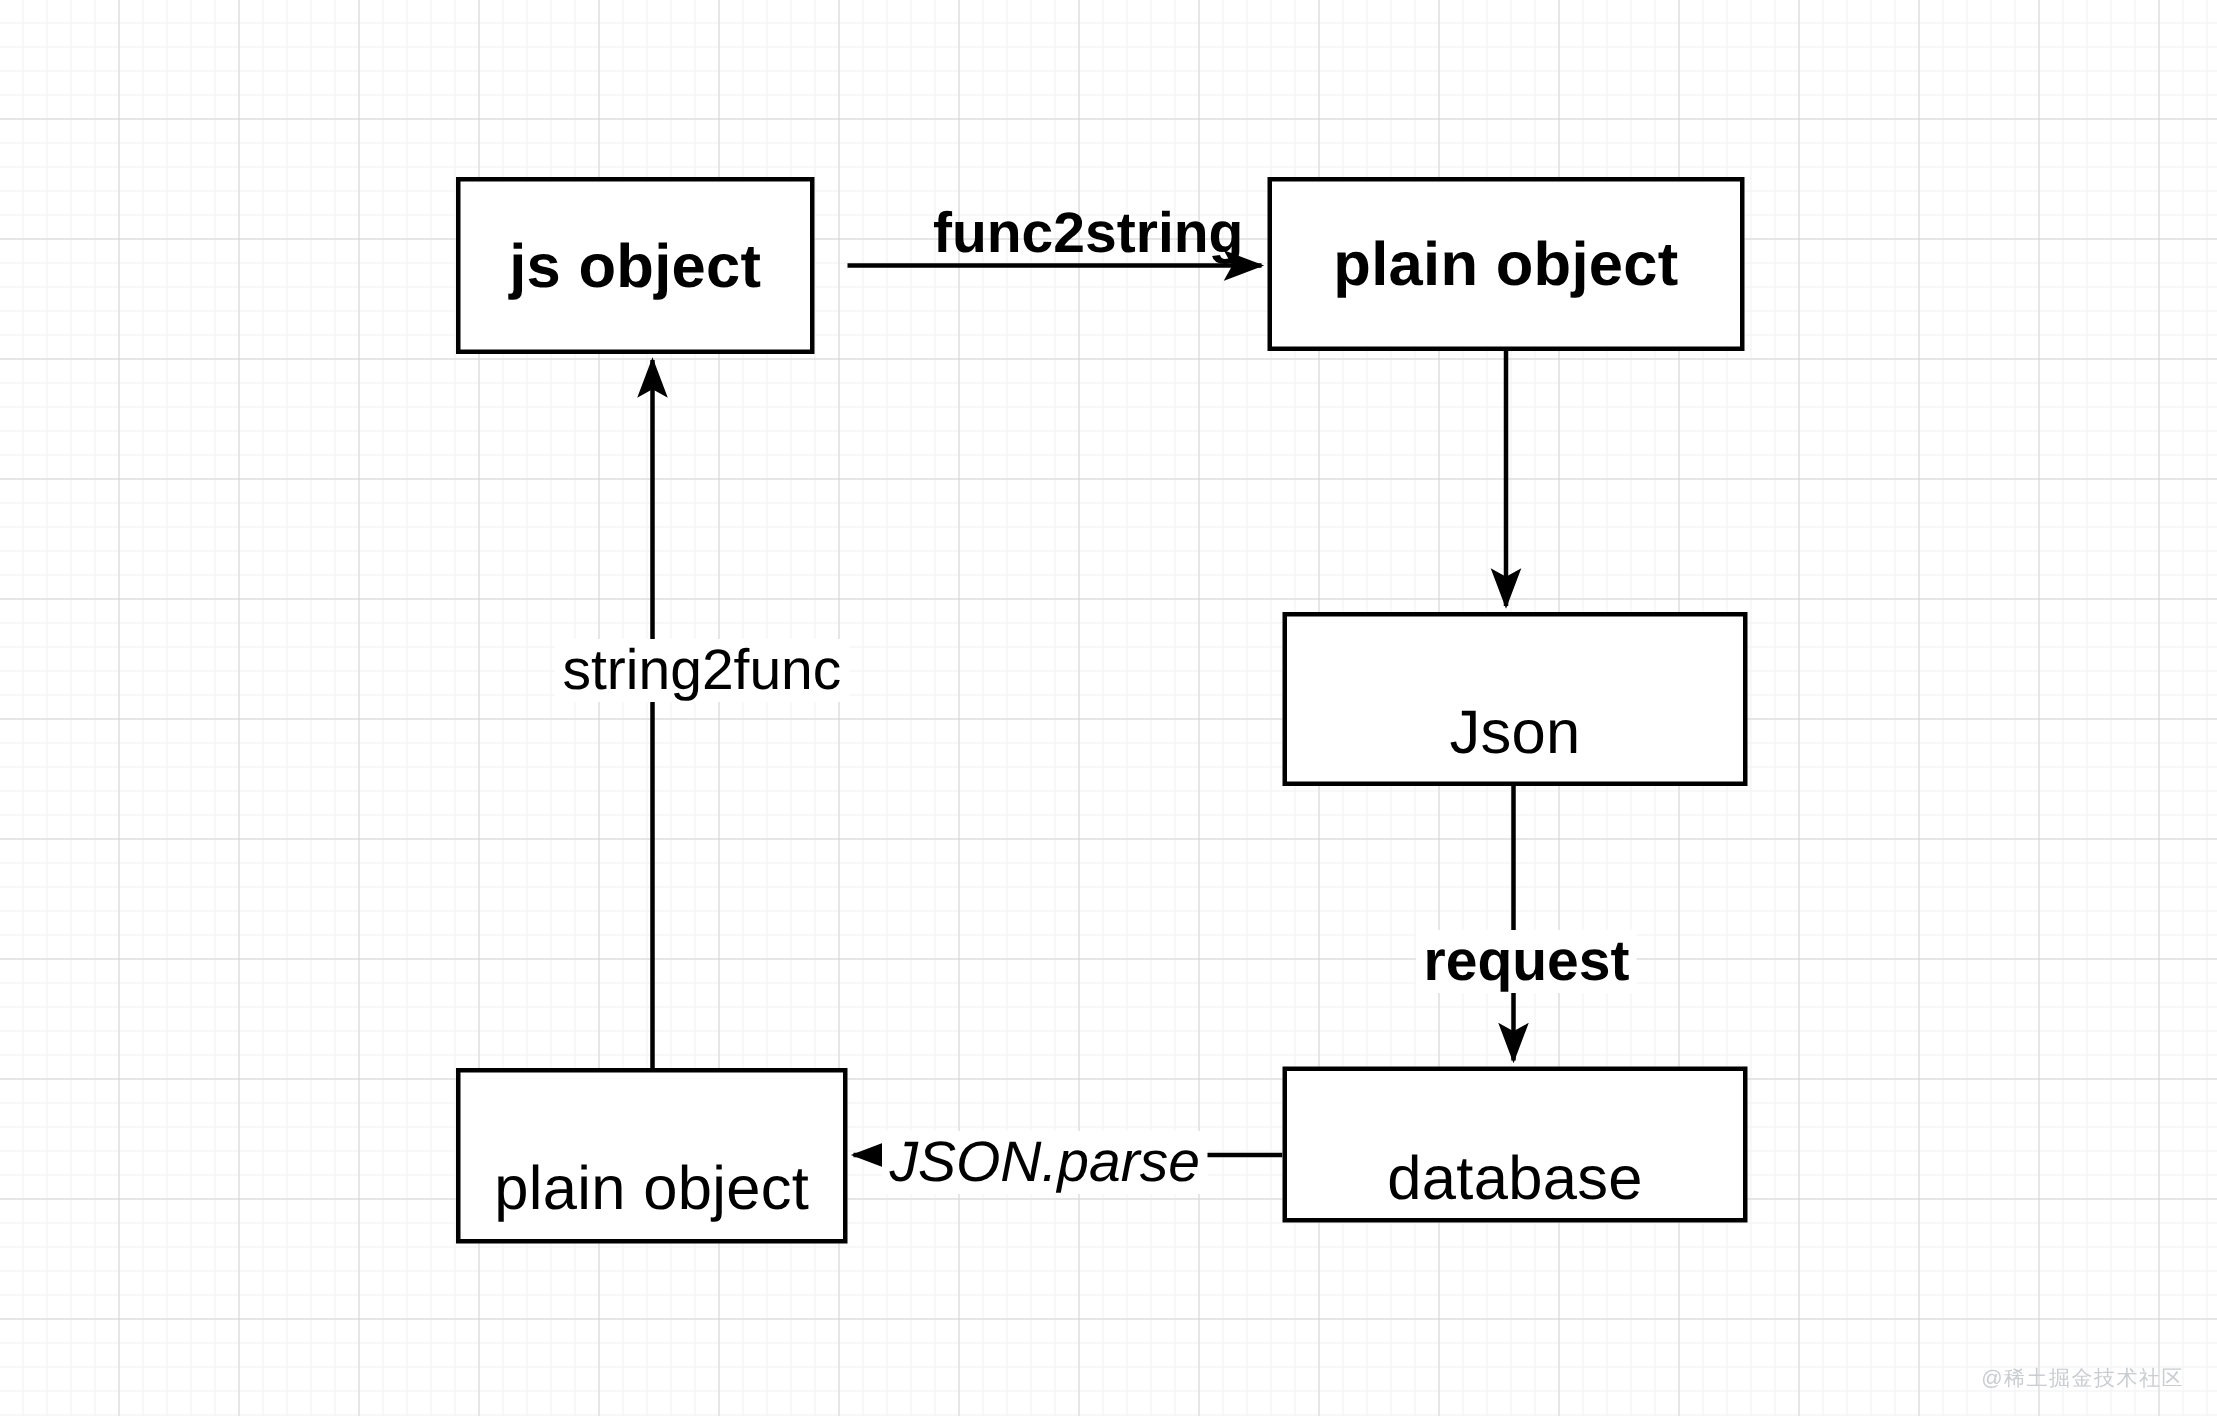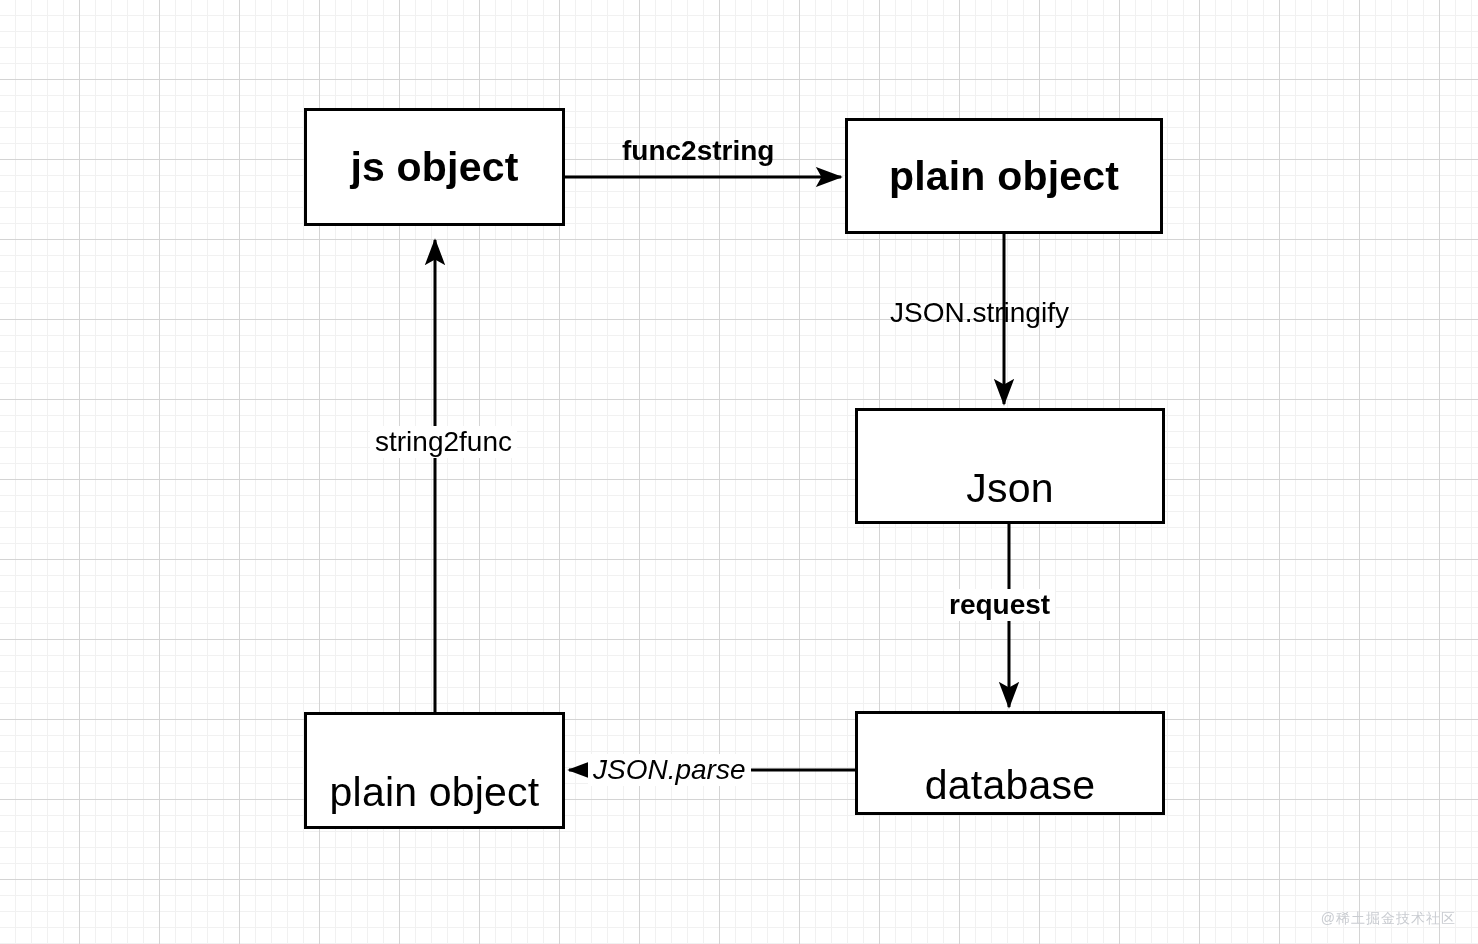--- a/index.html
+++ b/index.html
@@ -50,21 +50,21 @@
     line-height: 1;
     letter-spacing: 0.2px;
     white-space: nowrap;
   }
   .node-label.bold { font-weight: bold; }
   .node-label.regular { font-weight: normal; margin-top: 44px; }
 
   .edge-label {
     position: absolute;
     color: #000000;
-    font-size: 28px;
+    font-size: 38px;
     line-height: 1;
     white-space: nowrap;
     background: #ffffff;
     padding: 2px 5px;
   }
   .edge-label.bold { font-weight: bold; }
   .edge-label.regular { font-weight: normal; }
   .edge-label.no-bg { background: transparent; }
 
   .watermark {
@@ -93,21 +93,21 @@
 
     <line x1="1004" y1="234" x2="1004" y2="404" stroke="#000000" stroke-width="3" marker-end="url(#arrowhead)"></line>
 
     <line x1="1009" y1="524" x2="1009" y2="707" stroke="#000000" stroke-width="3" marker-end="url(#arrowhead)"></line>
 
     <line x1="855" y1="770" x2="569" y2="770" stroke="#000000" stroke-width="3" marker-end="url(#arrowhead)"></line>
 
     <line x1="435" y1="712" x2="435" y2="240" stroke="#000000" stroke-width="3" marker-end="url(#arrowhead)"></line>
   </svg>
 
-  <div class="node-box" style="left:304px; top:108px; width:261px; height:118px;">
+  <div class="node-box" style="left:304px; top:118px; width:239px; height:118px;">
     <span class="node-label bold">js object</span>
   </div>
 
   <div class="node-box" style="left:845px; top:118px; width:318px; height:116px;">
     <span class="node-label bold">plain object</span>
   </div>
 
   <div class="node-box" style="left:855px; top:408px; width:310px; height:116px;">
     <span class="node-label regular">Json</span>
   </div>
@@ -115,23 +115,22 @@
   <div class="node-box" style="left:855px; top:711px; width:310px; height:104px;">
     <span class="node-label regular">database</span>
   </div>
 
   <div class="node-box" style="left:304px; top:712px; width:261px; height:117px;">
     <span class="node-label regular">plain object</span>
   </div>
 
   <div class="edge-label bold no-bg" style="left:617px; top:135px;">func2string</div>
 
-  <div class="edge-label regular no-bg" style="left:885px; top:297px;">JSON.stringify</div>
 
-  <div class="edge-label bold" style="left:944px; top:589px;">request</div>
+  <div class="edge-label bold" style="left:944px; top:620px;">request</div>
 
   <div class="edge-label regular" style="left:588px; top:754px;font-style:italic;">JSON.parse</div>
 
   <div class="edge-label regular" style="left:370px; top:426px;">string2func</div>
 
   <div class="watermark">@稀土掘金技术社区</div>
 
 </div>
 
 </body></html>

